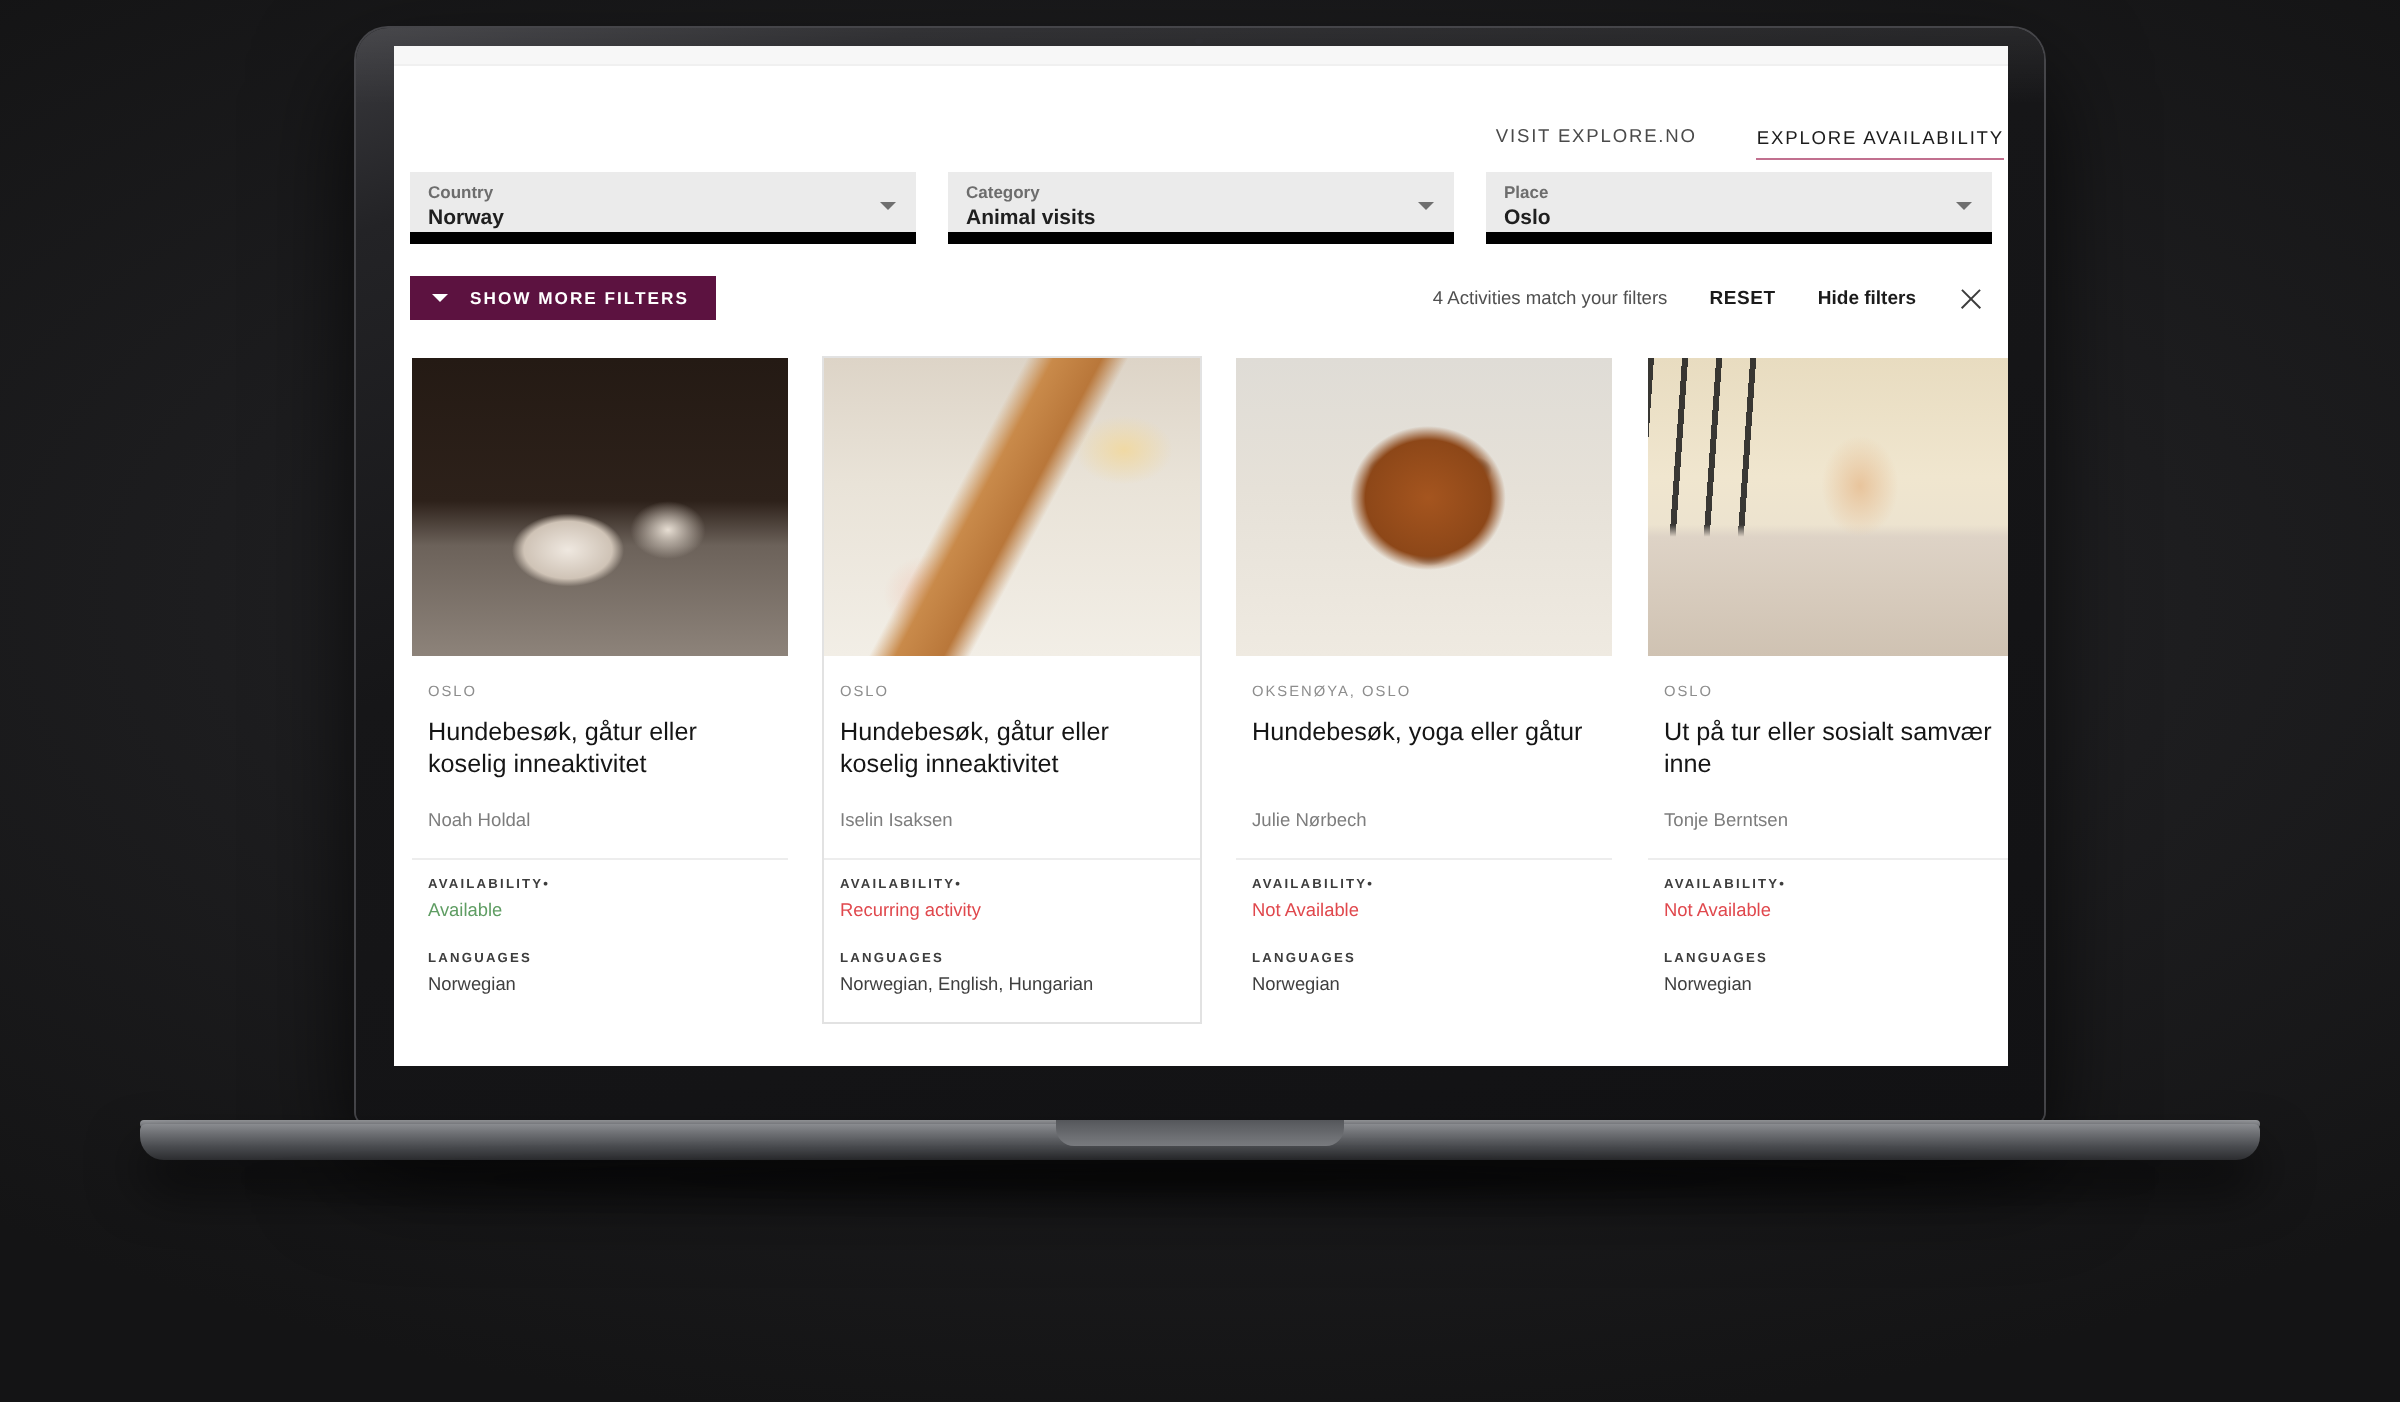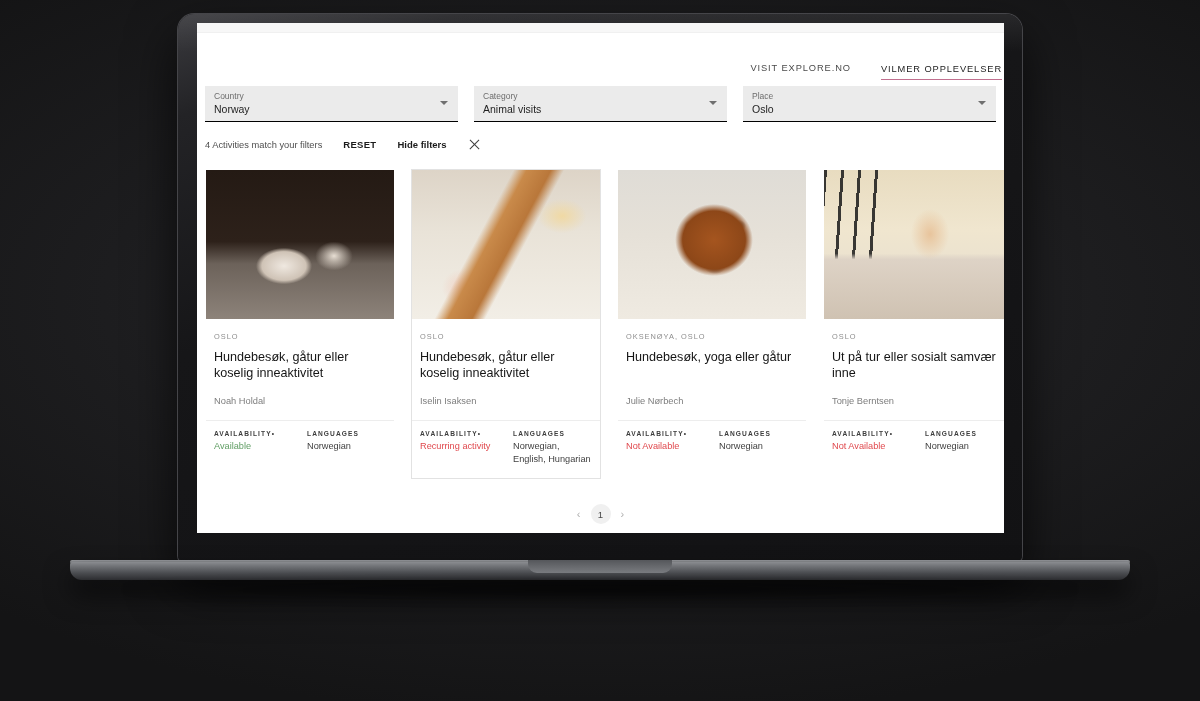--- a/index.html
+++ b/index.html
@@ -76,21 +76,21 @@
     font-size: 9.3px; letter-spacing: .9px; color: #4a4a4a;
     padding: 0 0 7px 0; margin-left: 30px; cursor: pointer; white-space: nowrap;
   }
   .navitem.active { color: #1c1c1c; border-bottom: 1.6px solid #c1708f; padding-bottom: 5.5px; }
 
   
   #filters { padding: 6px 8px 0 8px; }
   #filter-row { display: flex; gap: 16px; }
   .select {
     position: relative; flex: 1 1 0; height: 36px; background: #ebebeb;
-    border-bottom: 1px solid #000000; padding: 5px 23px 0 9px; cursor: pointer;
+    border-bottom: 6px solid #000000; padding: 5px 23px 0 9px; cursor: pointer; font-weight: bold;
   }
   .sel-label { font-size: 8.5px; color: #6d6d6d; line-height: 11px; }
   .sel-value { font-size: 10.5px; color: #1f1f1f; line-height: 14px; }
   .caret {
     position: absolute; right: 10px; top: 15px;
     width: 0; height: 0; border-left: 4px solid transparent; border-right: 4px solid transparent;
     border-top: 4.5px solid #6f6f6f;
   }
 
   #actions-row {
@@ -137,21 +137,21 @@
   .card.selected .card-body { padding: 13px 8px 0 8px; }
   .card-place {
     font-size: 7.4px; letter-spacing: 1px; color: #8d8d8d; text-transform: uppercase;
   }
   .card-title {
     font-size: 12.6px; line-height: 16px; color: #151515; margin-top: 8px; min-height: 32px;
   }
   .card-author { font-size: 9.3px; color: #7d7d7d; margin-top: 15px; }
   .card-foot {
     margin-top: 14px; border-top: 1px solid #ededed;
-    display: flex; padding: 9px 8px 13px 8px; gap: 14px;
+    display: flex; padding: 9px 8px 13px 8px; gap: 14px; flex-direction: column;
   }
   .foot-col { flex: 1 1 0; }
   .foot-h {
     font-size: 6.6px; font-weight: bold; letter-spacing: 1.1px; color: #3d3d3d; text-transform: uppercase;
   }
   .foot-h .dot { letter-spacing: 0; }
   .foot-v { font-size: 9.2px; line-height: 12.5px; margin-top: 3px; }
   .v-available { color: #5f9d63; }
   .v-recurring { color: #e0484d; }
   .v-unavailable { color: #e0484d; }
@@ -209,21 +209,21 @@
   <div id="lid-inner"></div>
   <div id="camera"></div>
 
   <div id="screen">
     <div id="page">
 
       <div id="topstrip"></div>
 
       <div id="hdr">
         <div class="navitem">VISIT EXPLORE.NO</div>
-        <div class="navitem active">VILMER OPPLEVELSER</div>
+        <div class="navitem active">EXPLORE AVAILABILITY</div>
       </div>
 
       <div id="filters">
 
         <div id="filter-row">
 
           <div class="select">
             <div class="sel-label">Country</div>
             <div class="sel-value">Norway</div>
             <div class="caret"></div>
@@ -238,20 +238,24 @@
           <div class="select">
             <div class="sel-label">Place</div>
             <div class="sel-value">Oslo</div>
             <div class="caret"></div>
           </div>
 
         </div>
 
         <div id="actions-row">
 
+          <button id="more-filters">
+            <span class="caret-w"></span>
+            <span class="mf-label">SHOW MORE FILTERS</span>
+          </button>
 
           <div id="right-actions">
             <div id="match-count">4 Activities match your filters</div>
             <div id="reset-btn">RESET</div>
             <div id="hide-filters">Hide filters</div>
             <div id="close-x"></div>
           </div>
 
         </div>
       </div>

